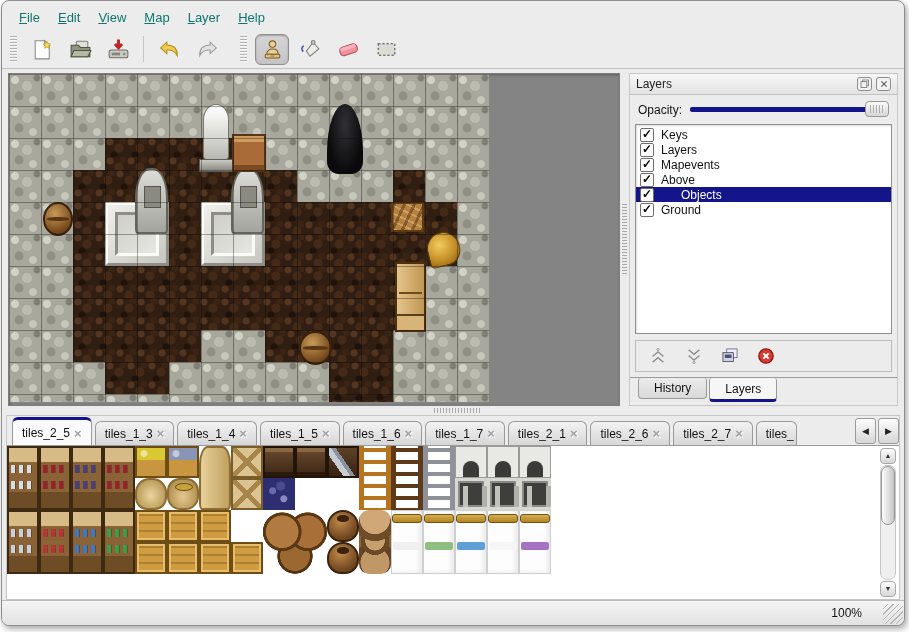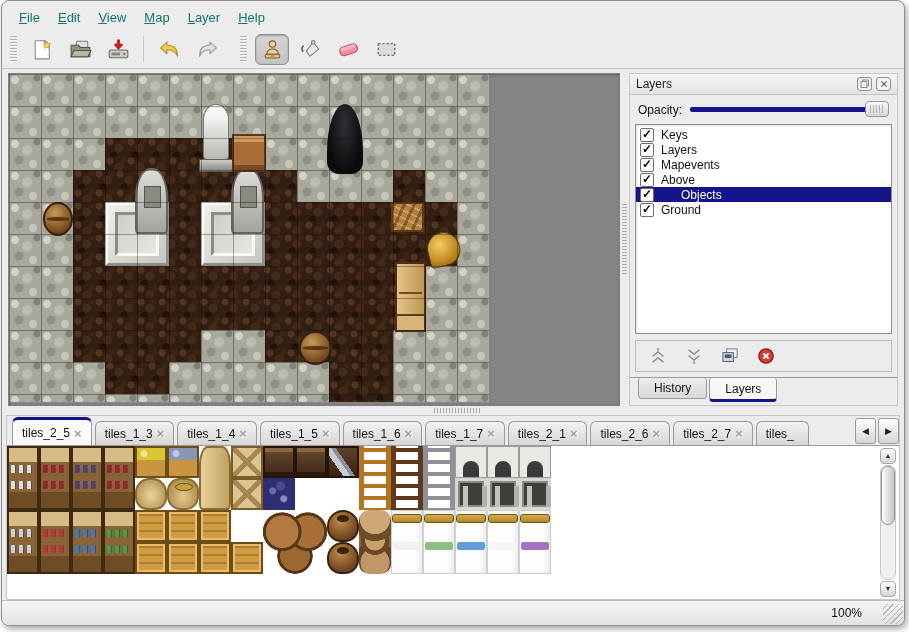--- a/index.html
+++ b/index.html
@@ -119,21 +119,21 @@
   .dock-tab.active{background:#f6f6f6;border-bottom:3px solid var(--sel,#14148b);height:21px;}
   
   .tilesets-panel{height:183px;margin:0 4px;border:1px solid #c6c6c6;background:#ececec;
     display:flex;flex-direction:column;}
   .ts-tabrow{height:29px;display:flex;align-items:flex-end;padding-left:5px;
     border-bottom:1px solid #9a9a9a;position:relative;}
   .ts-tab{height:23px;padding:0 9px;display:flex;align-items:center;gap:4px;font-size:12px;color:#111;
     border:1px solid #9a9a9a;border-bottom:none;border-radius:6px 6px 0 0;
     background:linear-gradient(#f2f2f2,#d7d7d7);margin-right:3px;white-space:nowrap;}
   .ts-tab.active{height:26px;background:#fafafa;border-top:3px solid var(--sel,#14148b);margin-bottom:-1px;}
-  .ts-tab.partial{width:30px;overflow:hidden;padding-right:12px;text-align:right;}
+  .ts-tab.partial{width:30px;overflow:hidden;padding-right:0;text-align:right;}
   .close-x{color:#9aa0a6;font-weight:bold;font-size:13px;text-shadow:1px 1px 0 #fff;line-height:1;}
   .ts-scroll{margin-left:auto;display:flex;margin-bottom:1px;}
   .ts-scroll button{width:21px;height:26px;border:1px solid #9a9a9a;border-radius:3px;margin-left:2px;
     background:linear-gradient(#fdfdfd,#d6d6d6);font-size:9px;color:#222;padding:0;}
   .ts-body{flex:1;background:#fff;position:relative;overflow:hidden;}
   .tileset-canvas{position:absolute;left:0;top:0;width:546px;height:100%;}
   .t{position:absolute;box-sizing:border-box;}
   .t-shelf{background:linear-gradient(#d7bb87 0 24%,#8a6436 24%);border:2px solid #3e2a12;
     box-shadow:inset 0 -16px 0 #6e4c26;}
   .t-shelf::before,.t-shelf::after{content:"";position:absolute;left:8%;width:84%;height:13%;

